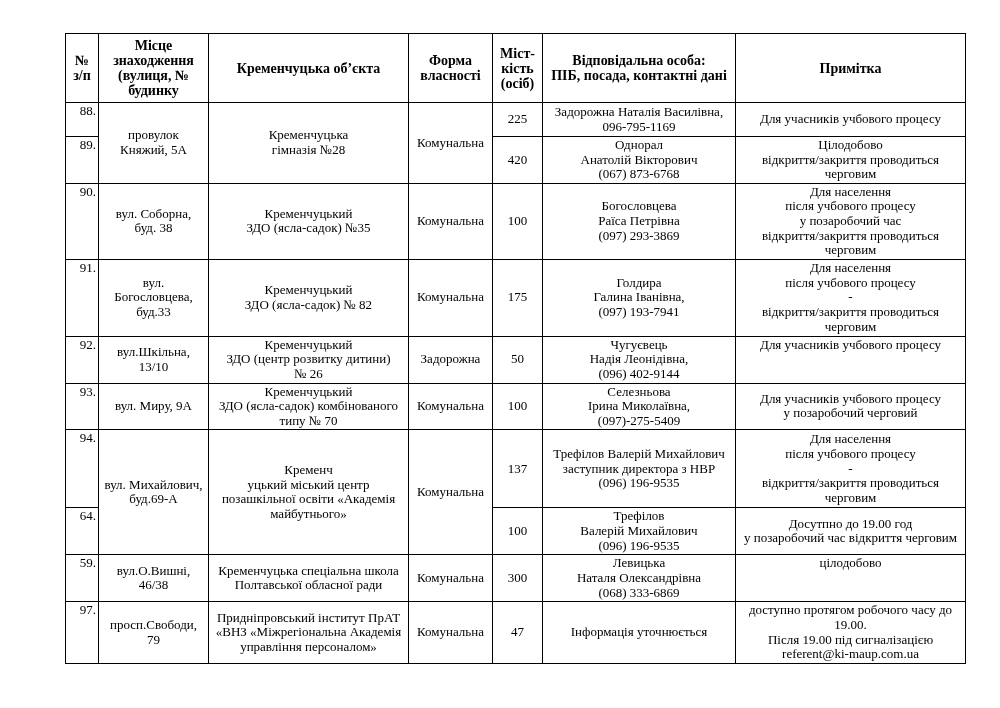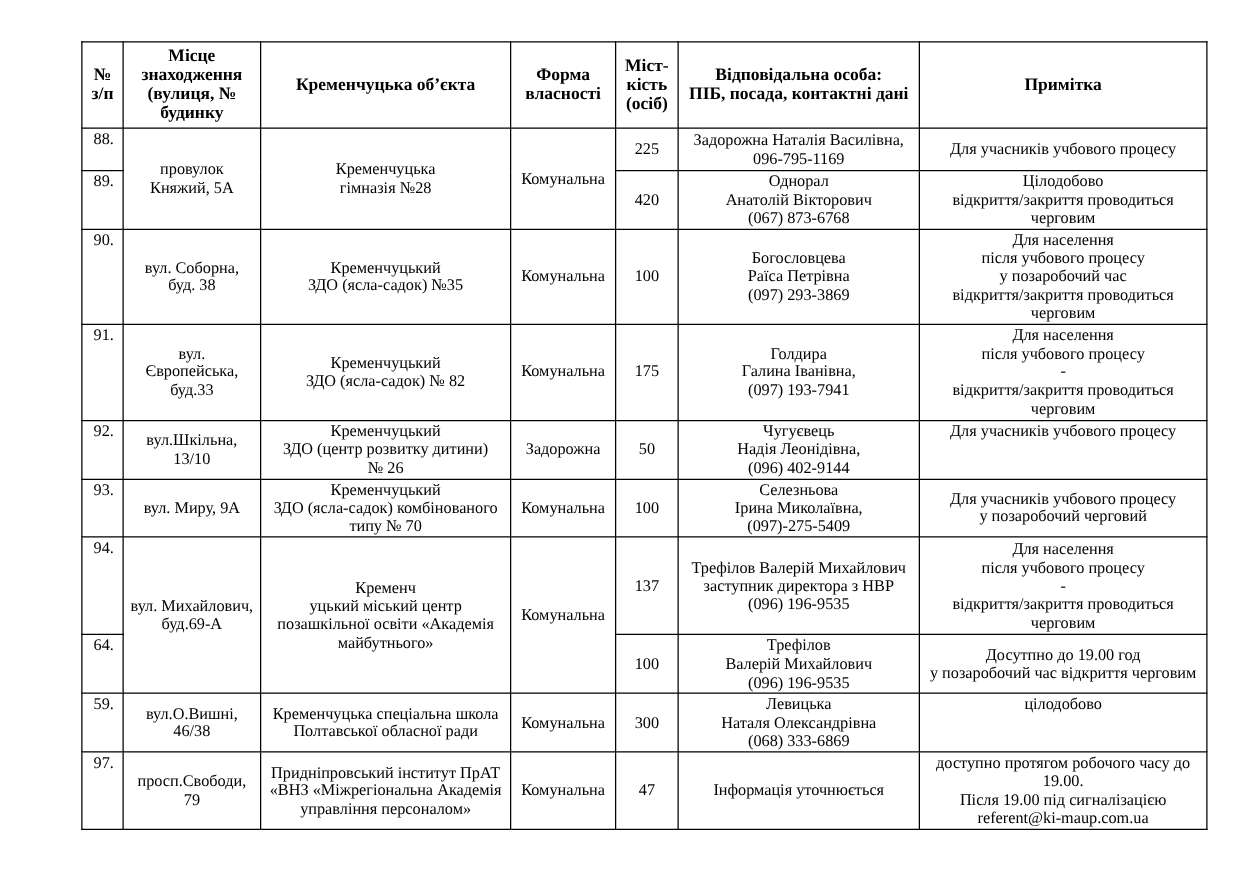--- a/index.html
+++ b/index.html
@@ -37,21 +37,21 @@
   #reg-tbody tr:nth-child(2){height:44px}
   #reg-tbody tr:nth-child(3){height:75px}
   #reg-tbody tr:nth-child(4){height:77px}
   #reg-tbody tr:nth-child(5){height:45px}
   #reg-tbody tr:nth-child(6){height:45px}
   #reg-tbody tr:nth-child(7){height:78px}
   #reg-tbody tr:nth-child(8){height:47px}
   #reg-tbody tr:nth-child(9){height:45px}
   #reg-tbody tr:nth-child(10){height:62px}
   td.col-no{
-    text-align:center;
+    text-align:right;
     vertical-align:top;
     padding-left:4px;
   }
   td.va-top{vertical-align:top;}
 </style>
 </head>
 <body>
 
 <div class="table-wrap">
   <table>
@@ -119,21 +119,21 @@
 (097) 293-3869</td>
           <td class="col-note">Для населення
 після учбового процесу
 у позаробочий час
 відкриття/закриття проводиться
 черговим</td>
         </tr>
         <tr>
           <td class="col-no">91.</td>
           <td class="col-place">вул.
-Європейська,
+Богословцева,
 буд.33</td>
           <td class="col-name">Кременчуцький
 ЗДО (ясла-садок) № 82</td>
           <td class="col-form">Комунальна</td>
           <td class="col-capacity">175</td>
           <td class="col-person">Голдира
 Галина Іванівна,
 (097) 193-7941</td>
           <td class="col-note">Для населення
 після учбового процесу

